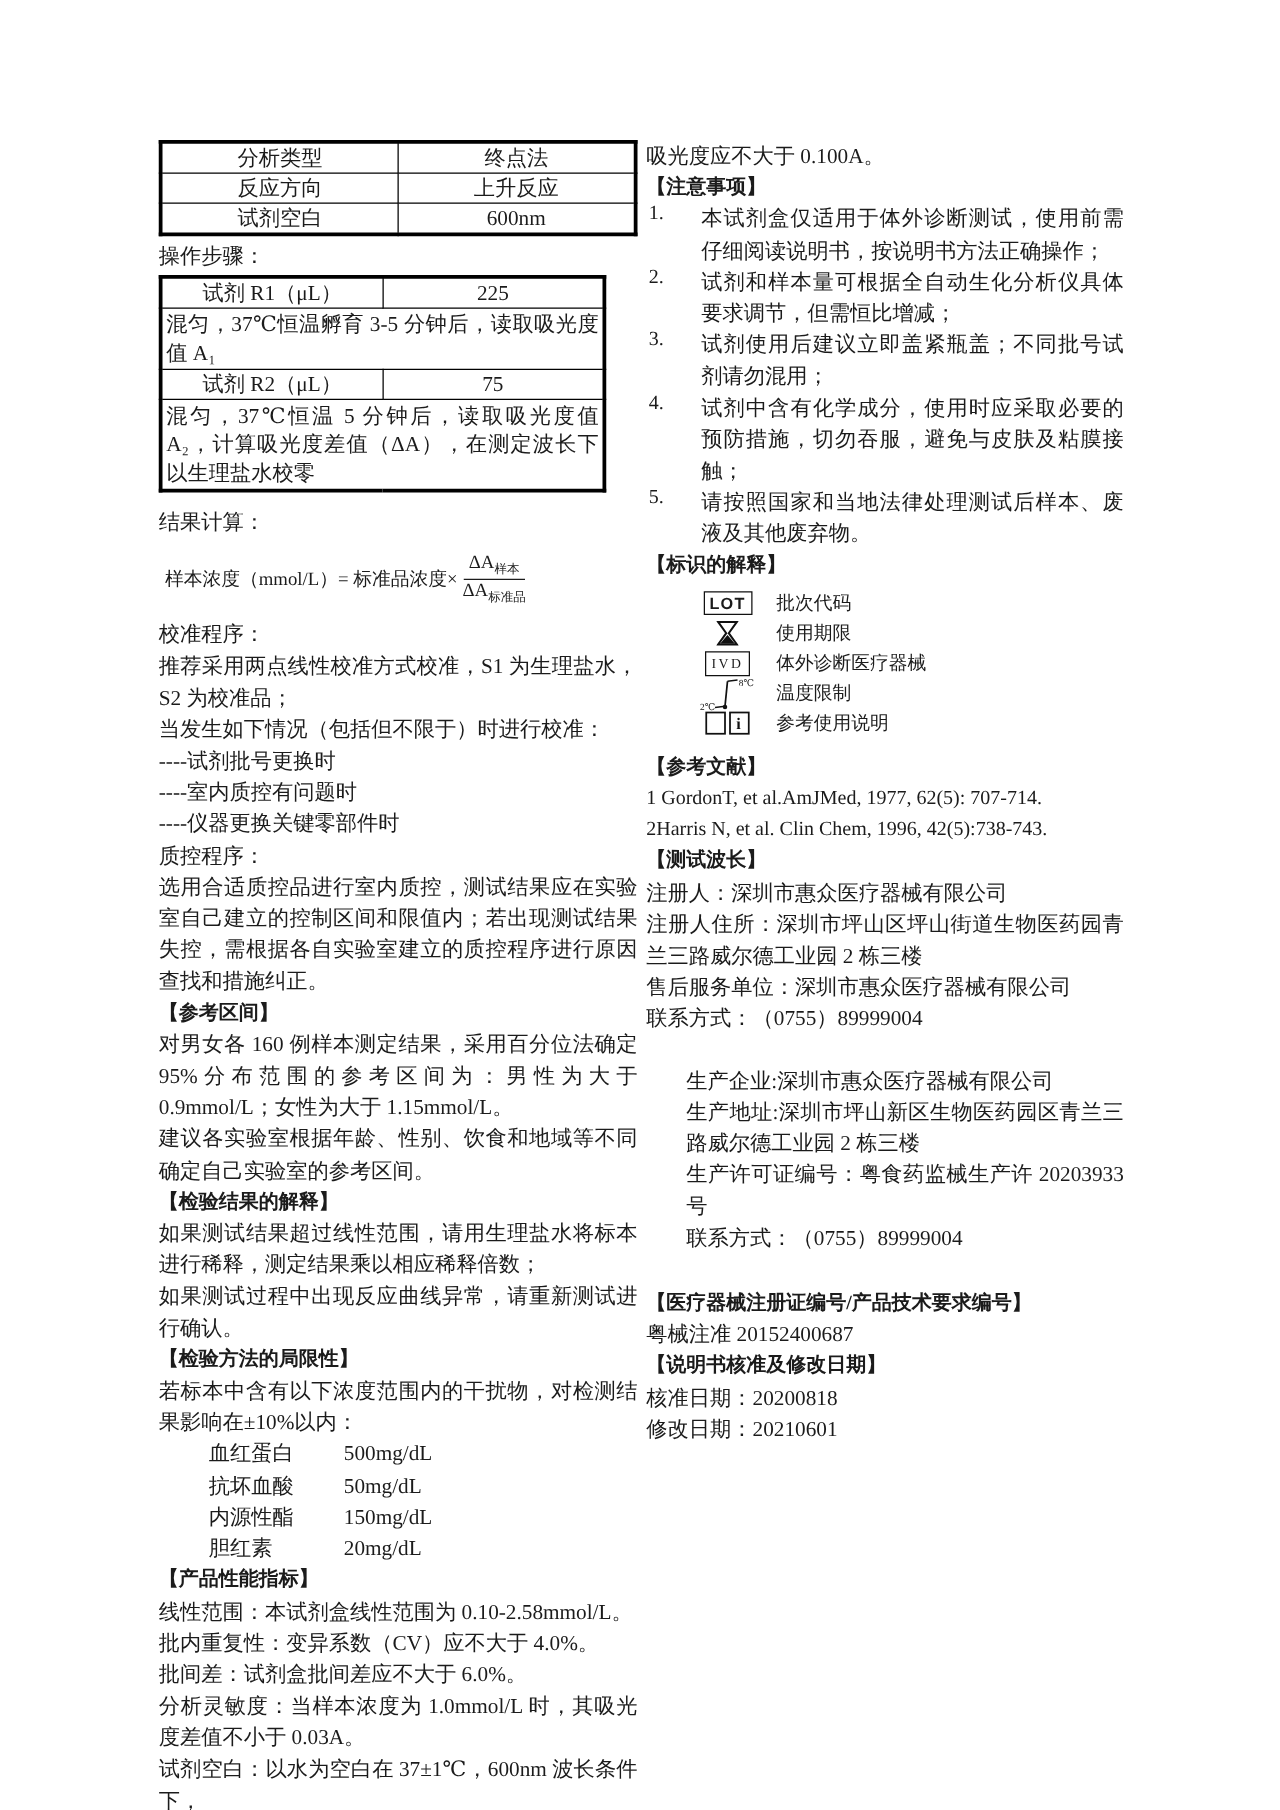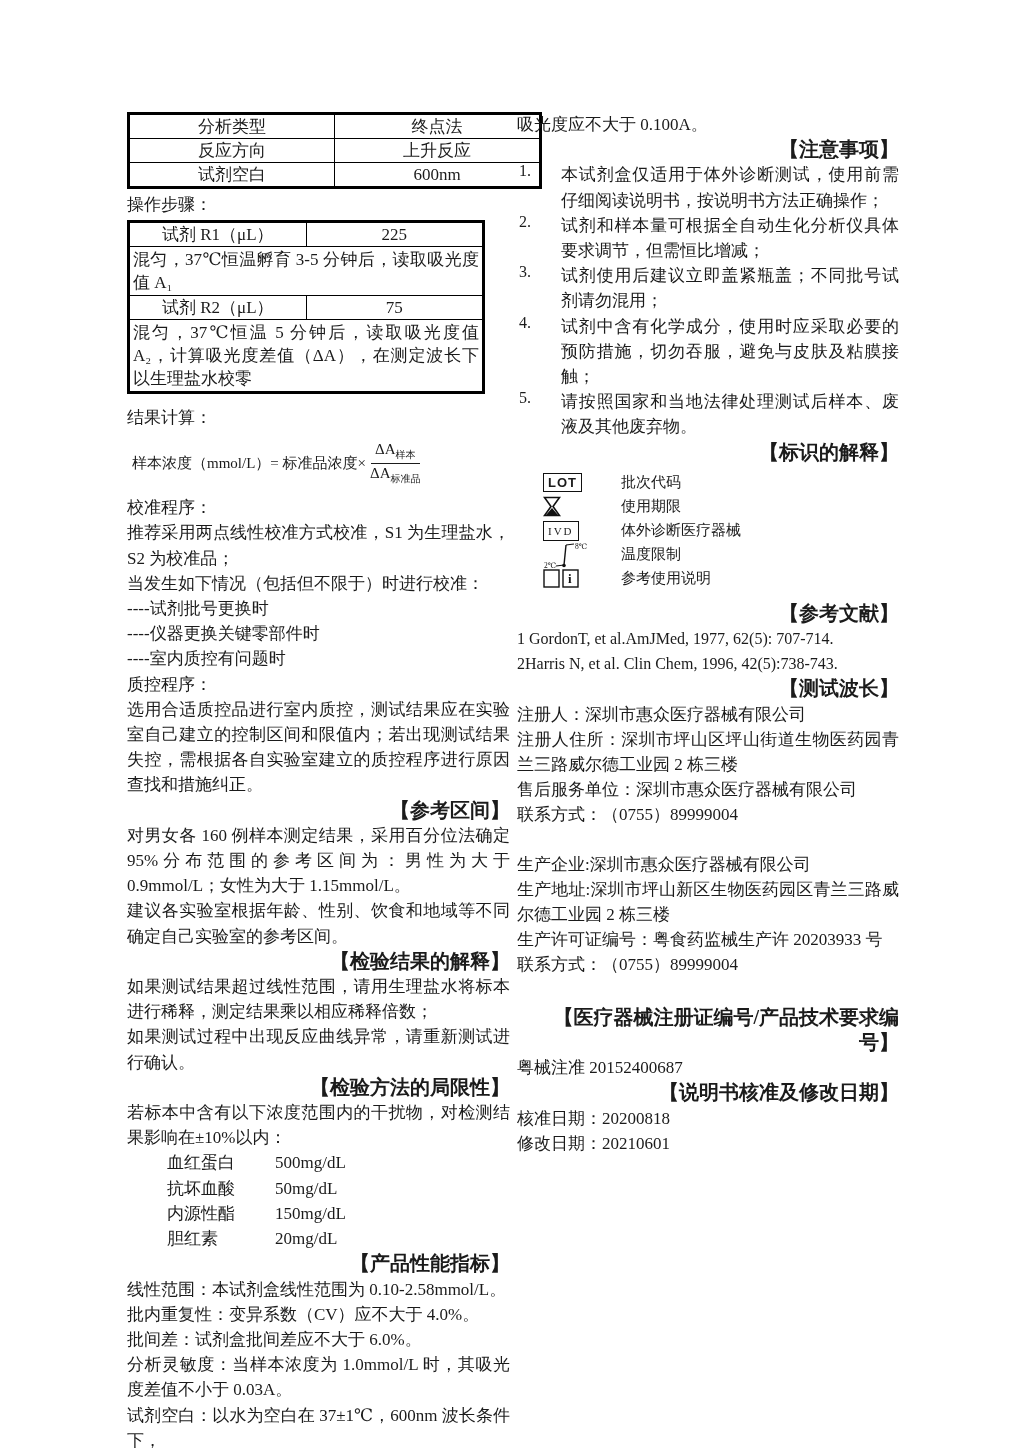--- a/index.html
+++ b/index.html
@@ -10,24 +10,24 @@
     font-family:"Liberation Serif","DejaVu Serif",serif;
     color:#1b1b1b;
     overflow:hidden;
   }
   .col { position:absolute; top:112px; }
   #col-left  { left:127px; width:383px; }
   #col-right { left:517px; width:382px; }
 
   p, h3 { margin:0; font-size:17px; line-height:25.2px; font-weight:normal; }
   .j { text-align:justify; text-justify:inter-ideograph; }
-  h3 { font-weight:bold; font-size:20px;text-align:right; }
+  h3 { font-weight:bold; font-size:16px; }
 
   table { border-collapse:collapse; table-layout:fixed; }
-  .spec-table { width:415px; border:3px solid #000; margin:0 0 4px 0; }
+  .spec-table { width:383px; border:3px solid #000; margin:0 0 4px 0; }
   .spec-table td { border:1px solid #000; height:22px; text-align:center; font-size:17px; padding:0 2px; }
   .proc-table { width:358px; border:3px solid #000; margin:3px 0 0 0; }
   .proc-table td { border:1px solid #000; height:22px; text-align:center; font-size:17px; padding:0 2px; }
   .proc-table td.full { text-align:justify; text-justify:inter-ideograph; padding:1px 3px; }
 
   .steps-label { line-height:24px; margin-top:2px; }
   .result-label { margin-top:11px; }
 
   .formula { display:flex; align-items:center; margin:9px 0 8px 5px; font-size:15px; height:48px; }
   .frac { display:inline-flex; flex-direction:column; align-items:center; margin-left:4px; font-size:15px; }
@@ -38,33 +38,33 @@
   .int-row { display:flex; font-size:17px; line-height:25.2px; }
   .int-name { margin-left:40px; width:86px; }
   .int-value { margin-left:22px; }
 
   .prec-item { display:flex; }
   .prec-num { width:42px; flex:none; padding-left:2px; }
   .prec-text { flex:1; text-align:justify; text-justify:inter-ideograph; }
 
   .symbols { margin:6px 0 10px 0; }
   .sym-row { display:flex; align-items:center; height:24px; }
-  .sym-cell { width:78px; margin-left:26px; display:flex; justify-content:flex-start; align-items:center; flex:none; }
+  .sym-cell { width:78px; margin-left:26px; display:flex; justify-content:center; align-items:center; flex:none; }
   .sym-label { font-size:15px; }
   .lot-box {
     border:1.6px solid #111; padding:0 4px; font-family:"Liberation Sans","DejaVu Sans",sans-serif;
     font-weight:bold; font-size:13px; letter-spacing:1px; line-height:17px; display:inline-block;
   }
   .ivd-box {
     border:1.4px solid #111; padding:0 4px; font-family:"Liberation Serif","DejaVu Serif",serif;
     font-size:11px; letter-spacing:2px; line-height:18px; display:inline-block;
   }
   .sym-svg { display:block; }
 
-  .gap-block { margin-top:24px; }
+  .gap-block { margin-top:24px;margin-left:32px; }
   .gap-block-lg { margin-top:27px; }
   .refs p { font-size:16px; }
 </style>
 </head>
 <body>
 
 <div class="col" id="col-left">
 
   <table class="spec-table">
     <tbody>
@@ -111,22 +111,22 @@
     <span class="frac">
       <span class="num"><span>ΔA</span><sub>样本</sub></span>
       <span class="den"><span>ΔA</span><sub>标准品</sub></span>
     </span>
   </div>
 
   <p>校准程序：</p>
   <p class="j">推荐采用两点线性校准方式校准，S1 为生理盐水，S2 为校准品；</p>
   <p class="j">当发生如下情况（包括但不限于）时进行校准：</p>
   <p>----试剂批号更换时</p>
+  <p>----室内质控有问题时</p>
   <p>----仪器更换关键零部件时</p>
-  <p>----室内质控有问题时</p>
 
   <p>质控程序：</p>
   <p class="j">选用合适质控品进行室内质控，测试结果应在实验室自己建立的控制区间和限值内；若出现测试结果失控，需根据各自实验室建立的质控程序进行原因查找和措施纠正。</p>
 
   <h3>【参考区间】</h3>
   <p class="j">对男女各 160 例样本测定结果，采用百分位法确定95%分布范围的参考区间为：男性为大于 0.9mmol/L；女性为大于 1.15mmol/L。</p>
   <p class="j">建议各实验室根据年龄、性别、饮食和地域等不同确定自己实验室的参考区间。</p>
 
   <h3>【检验结果的解释】</h3>
   <p class="j">如果测试结果超过线性范围，请用生理盐水将标本进行稀释，测定结果乘以相应稀释倍数；</p>

